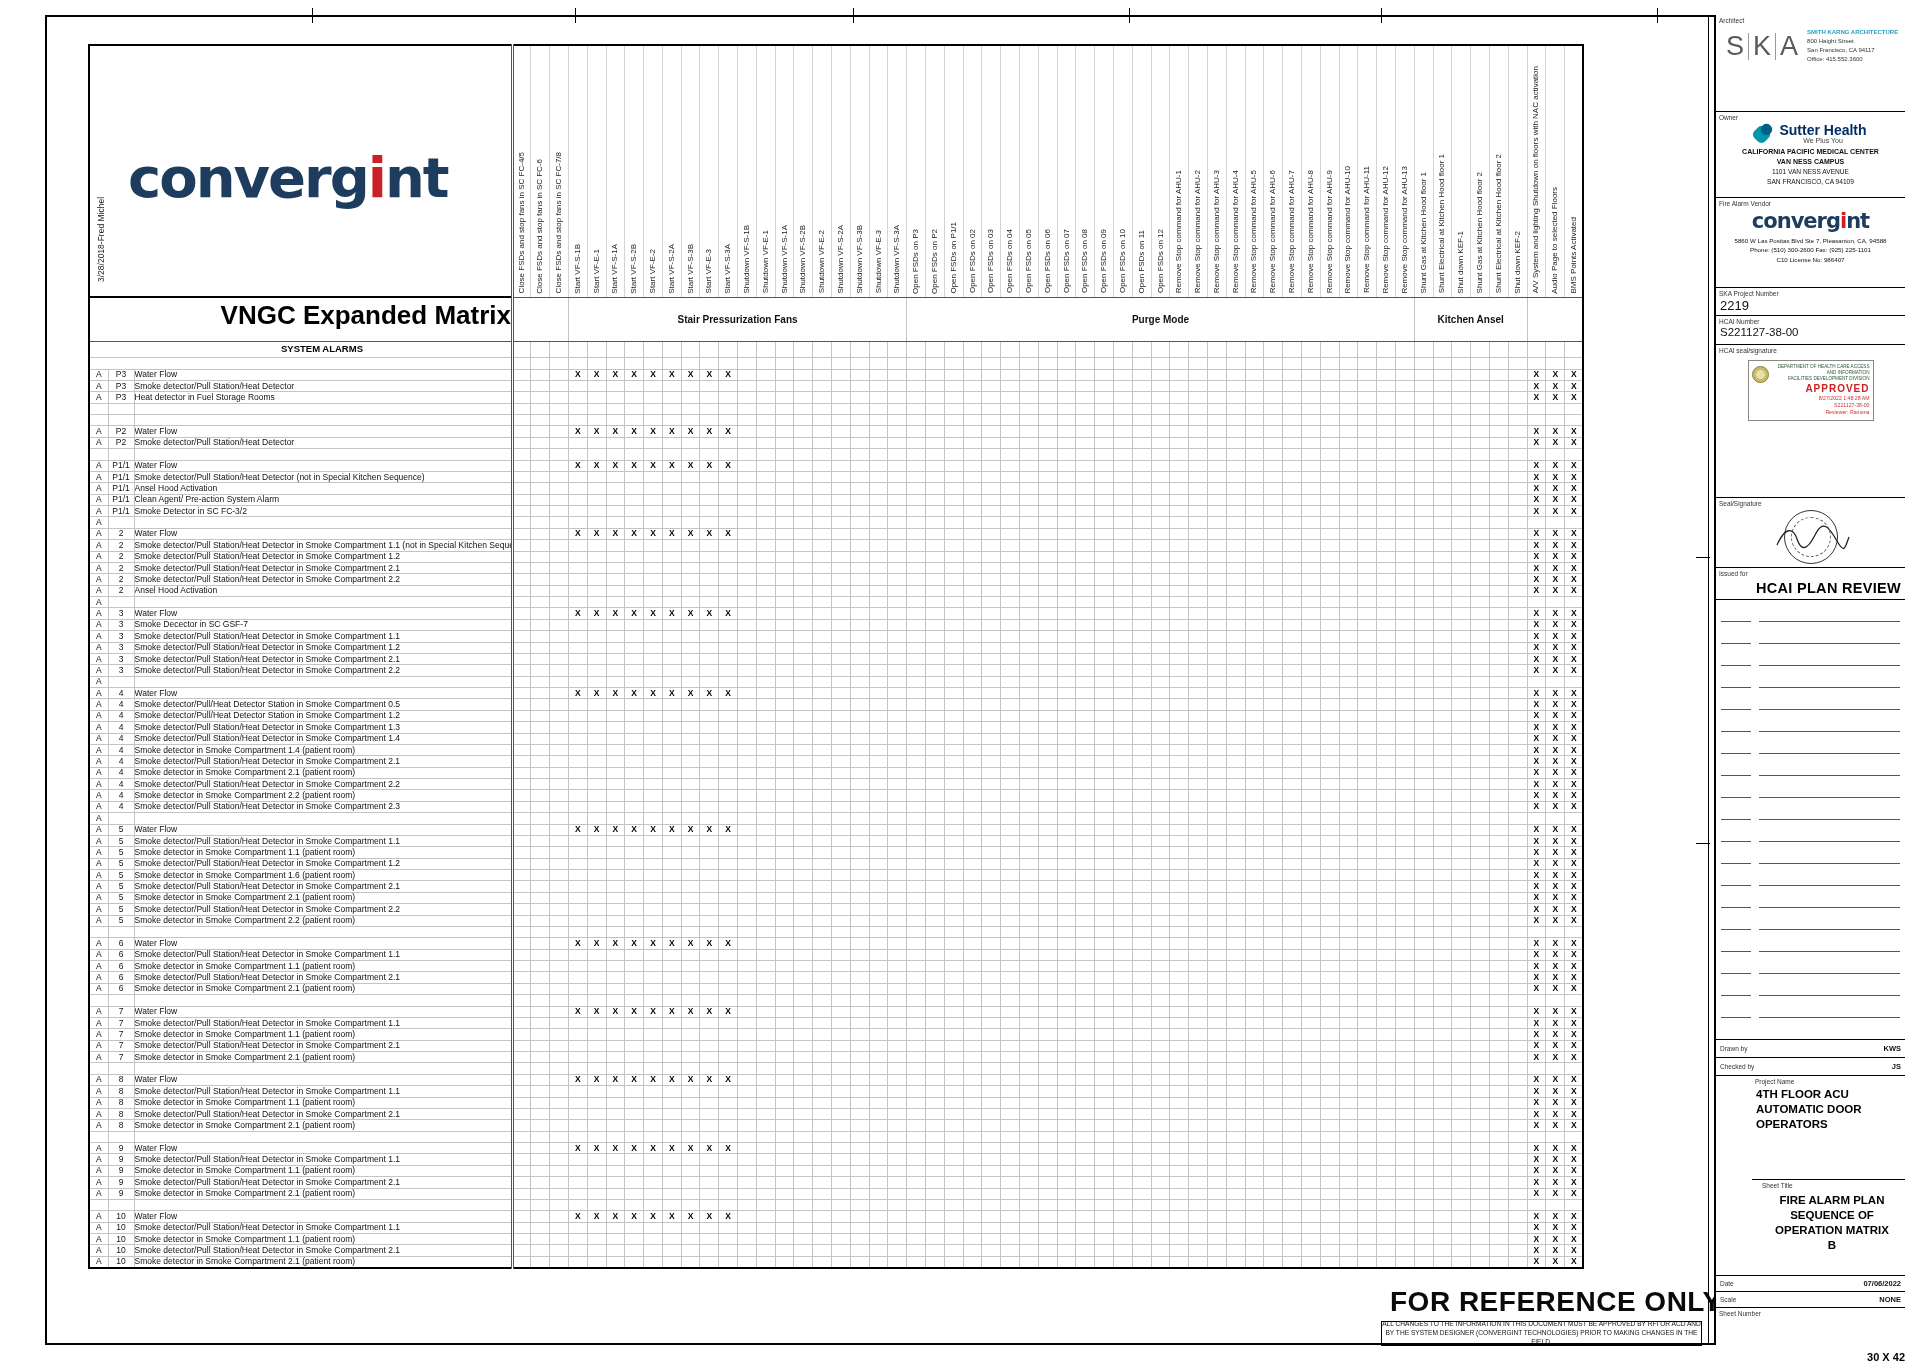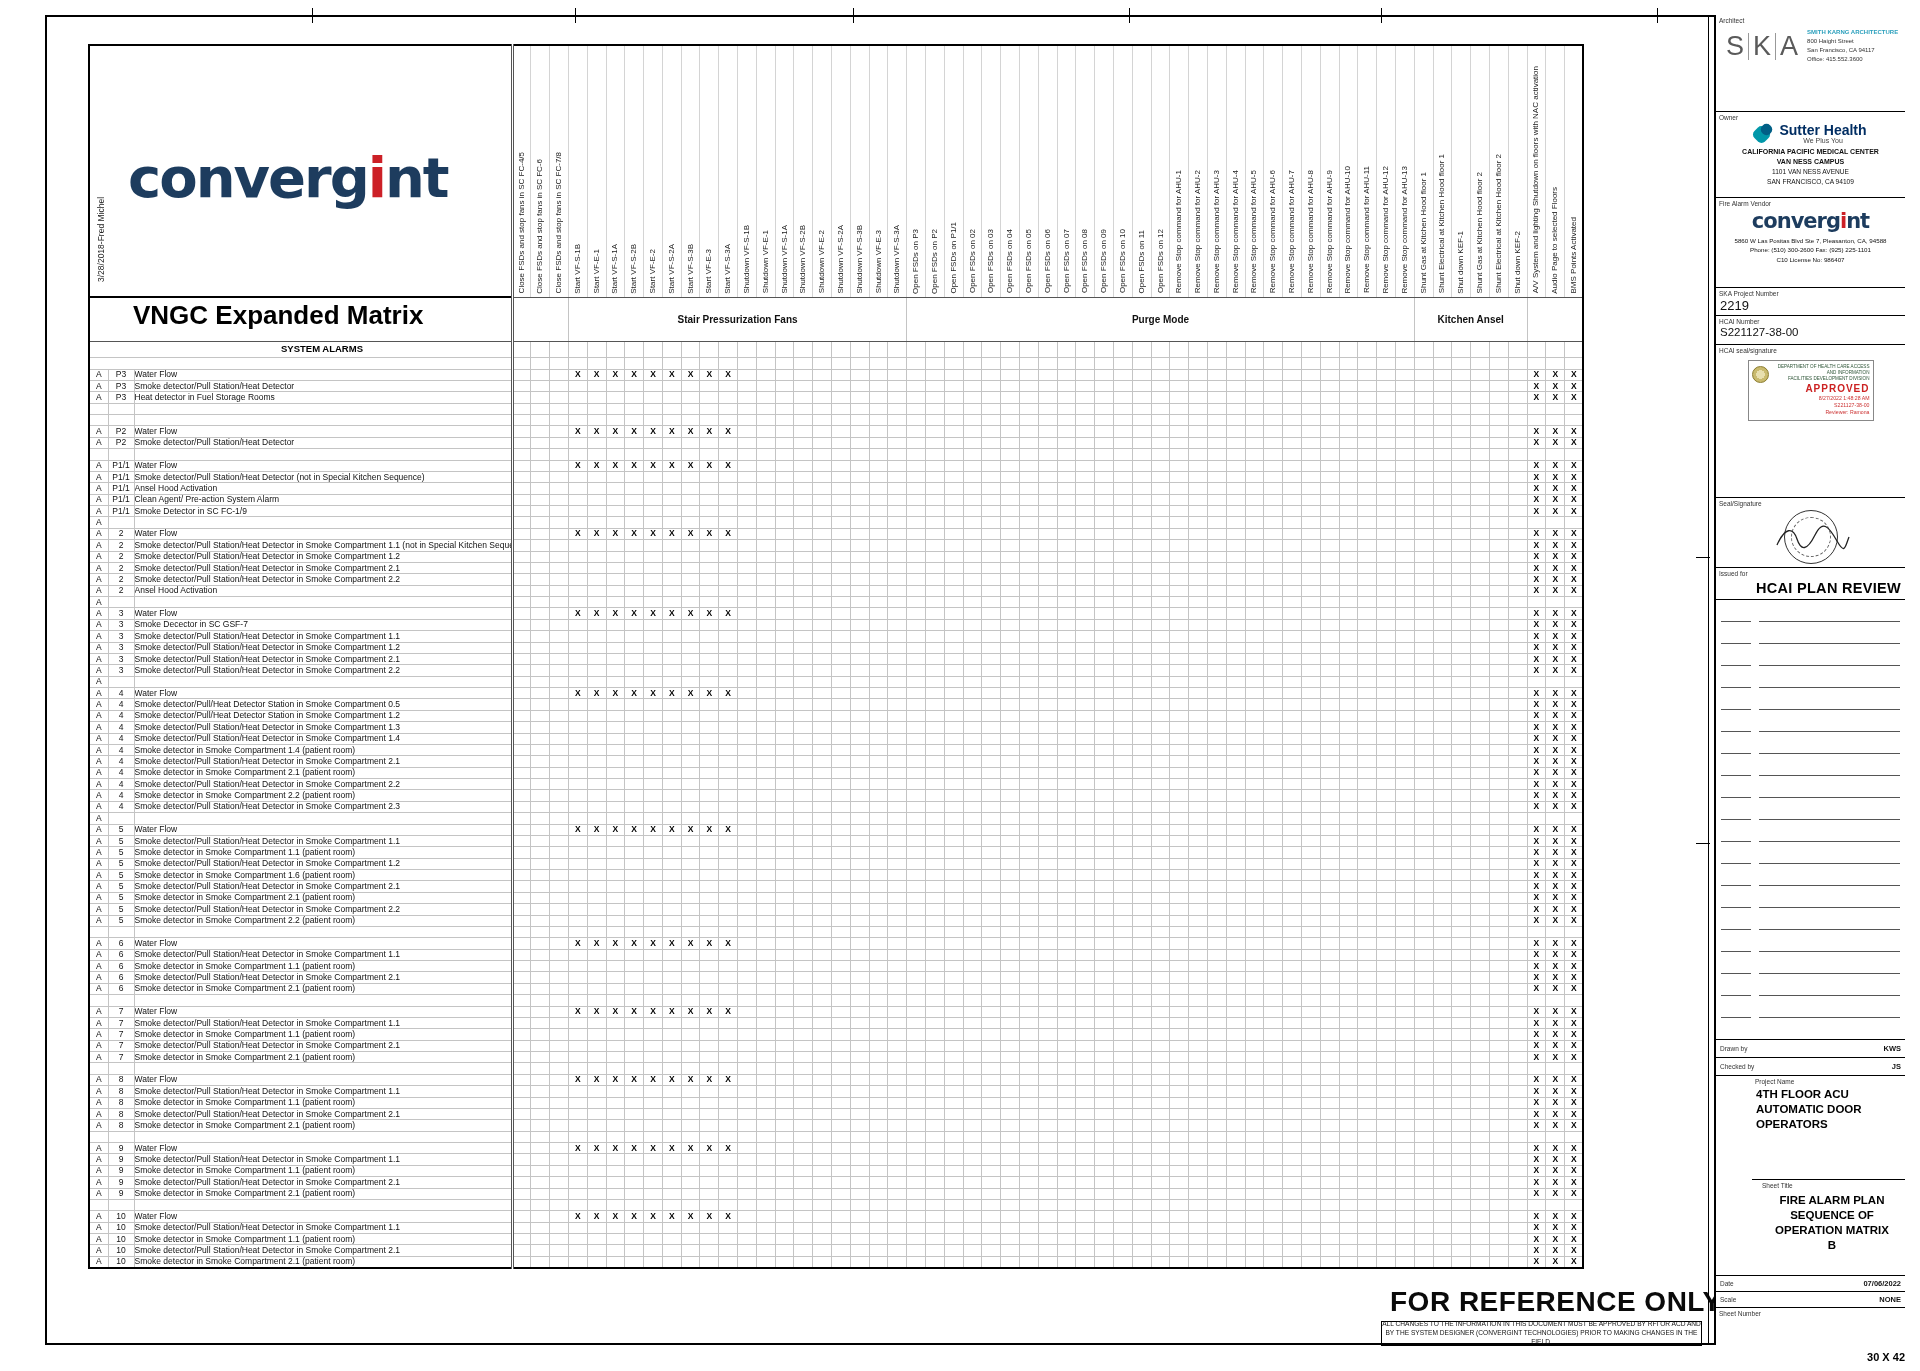--- a/index.html
+++ b/index.html
@@ -37,21 +37,21 @@
   td.left3{border-right:3px double #555 !important;}
   td.mc{text-align:center;font-weight:bold;font-size:8px;color:#000;}
   td.gb{border-left:1px solid #666 !important;}
   
   #convergint-logo{position:absolute;left:128px;top:150px;font-family:"DejaVu Sans",sans-serif;
         font-size:56px;font-weight:bold;letter-spacing:-2px;color:#1d3c5e;line-height:1;}
   #convergint-logo .red-i{color:#cc2027;}
   #side-note{position:absolute;left:96px;top:122px;height:160px;width:13px;
         writing-mode:vertical-rl;transform:rotate(180deg);
         font-size:8.5px;color:#222;white-space:nowrap;}
-  #matrix-title{position:absolute;left:133px;top:300px;width:378px;text-align:left;
+  #matrix-title{position:absolute;left:133px;top:300px;width:378px;text-align:right;
         font-size:26px;font-weight:bold;color:#000;}
   #matrix-subtitle{position:absolute;left:133px;top:343px;width:378px;text-align:center;
         font-size:9.5px;font-weight:bold;color:#000;}
   
   #ref-only{position:absolute;left:1390px;top:1286px;width:312px;text-align:center;
         font-size:28px;font-weight:800;letter-spacing:.5px;color:#0a0a0a;white-space:nowrap;}
   #disclaimer{position:absolute;left:1381px;top:1321px;width:321px;height:25px;
         border:1px solid #000;box-sizing:border-box;display:flex;flex-direction:column;
         justify-content:center;text-align:center;font-size:6.6px;line-height:1.35;color:#111;}
   #paper-size{position:absolute;left:1790px;top:1351px;width:115px;text-align:right;
@@ -1245,21 +1245,21 @@
             <td class="mc"></td>
             <td class="mc"></td>
             <td class="mc"></td>
             <td class="mc gb">X</td>
             <td class="mc">X</td>
             <td class="mc">X</td>
           </tr>
           <tr class="data-row">
             <td class="col-a">A</td>
             <td class="col-f">P1/1</td>
-            <td class="col-d">Smoke Detector in SC FC-1/9</td>
+            <td class="col-d">Smoke Detector in SC FC-3/2</td>
             <td class="mc"></td>
             <td class="mc"></td>
             <td class="mc"></td>
             <td class="mc gb"></td>
             <td class="mc"></td>
             <td class="mc"></td>
             <td class="mc"></td>
             <td class="mc"></td>
             <td class="mc"></td>
             <td class="mc"></td>

